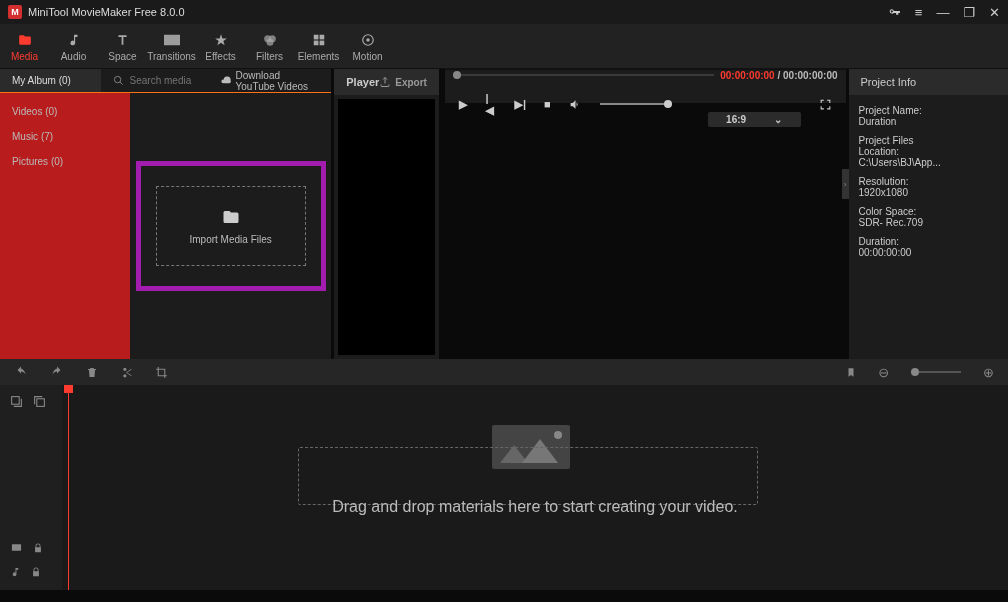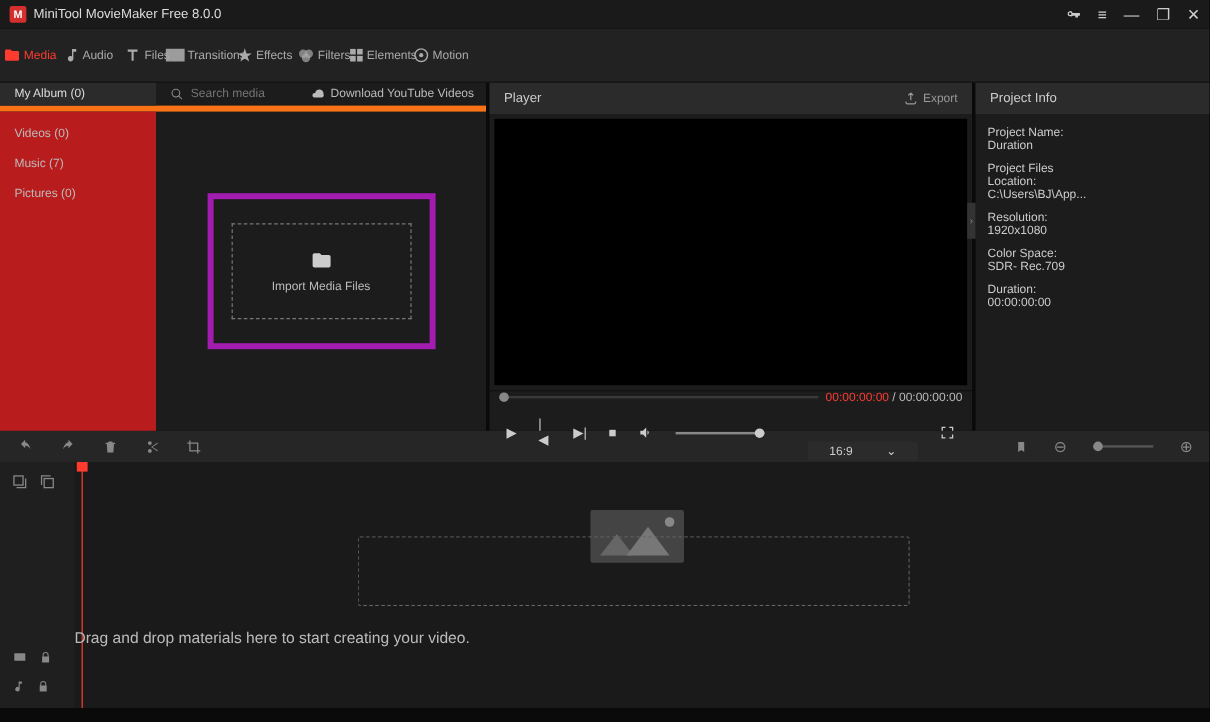--- a/index.html
+++ b/index.html
@@ -6,28 +6,28 @@
   body { font-family: "Segoe UI", Arial, sans-serif; background: #0a0a0a; width: 1008px; height: 602px; overflow: hidden; font-size: 11px; color: #ccc; }
   
   .titlebar { height: 24px; background: #1a1a1a; display: flex; align-items: center; padding: 0 8px; }
   .titlebar .logo { width: 14px; height: 14px; background: #d32f2f; border-radius: 2px; margin-right: 6px; display:flex;align-items:center;justify-content:center;color:#fff;font-size:9px;font-weight:bold;}
   .titlebar .title { color: #ddd; font-size: 11px; flex: 1; }
   .titlebar .win-icons { display: flex; gap: 14px; align-items: center; }
   .titlebar .win-icons span { color: #ccc; cursor: pointer; font-size: 13px; }
   .titlebar .key { color: #f5c518; }
   
   .topbar { height: 45px; background: #222; display: flex; border-bottom: 1px solid #111; }
-  .nav-item { width: 49px; display: flex; flex-direction: row; align-items: center; justify-content: center; gap: 2px; cursor: pointer; color: #aaa; }
+  .nav-item { width: 49px; display: flex; flex-direction: column; align-items: center; justify-content: center; gap: 2px; cursor: pointer; color: #aaa; }
   .nav-item.active { color: #ff3b30; }
   .nav-item .ico { font-size: 16px; height: 18px; display:flex;align-items:center;}
   .nav-item .lbl { font-size: 10px; }
   
   .main-row { display: flex; height: 290px; }
   .media-panel { width: 405px; background: #1c1c1c; display: flex; flex-direction: column; }
-  .media-head { height: 24px; display: flex; align-items: center; padding: 0 10px 0 0; border-bottom: 5px solid #f97316;}
+  .media-head { height: 24px; display: flex; align-items: center; padding: 0 10px 0 0; border-bottom: 1px solid #f97316;}
   .album { width: 130px; background: #2b2b2b; height: 100%; display:flex;align-items:center;padding-left:12px; color:#ddd; font-size:10px;}
   .search-wrap { display:flex; align-items:center; gap:6px; margin-left: 12px; flex:1;}
   .search-ico { color:#888; font-size:12px;}
   .search-input { background: transparent; border: none; color: #888; font-size: 10px; outline: none; width: 90px;}
   .dl-link { color:#bbb; font-size:10px; display:flex;align-items:center;gap:4px;cursor:pointer;}
   
   .media-body { flex:1; display:flex;}
   .side-list { width: 130px; background: #b91c1c; padding-top: 6px;}
   .side-list .li { padding: 7px 12px; color:#bbb; font-size:10px; cursor:pointer;}
   .drop-outer { flex:1; display:flex; align-items:center; justify-content:center;}
@@ -74,21 +74,21 @@
   .tl-track-lbl { display:flex;gap:10px;padding:6px 10px;color:#888;font-size:11px;}
   .tl-spacer{flex:1;}
   .timeline-right { flex:1; position:relative;}
   .playhead { position:absolute;left:6px;top:0;width:1px;height:100%;background:#ff3b30;}
   .playhead::before{content:'';position:absolute;top:0;left:-4px;width:9px;height:8px;background:#ff3b30;}
   .tl-drop { position:absolute; top:62px; left:236px; width:460px; height:58px; border:1px dashed #666; border-radius:2px;}
   .tl-thumb { position:absolute; top:40px; left:430px; width:78px; height:44px; background:#444;border-radius:2px;display:flex;align-items:center;justify-content:center;overflow:hidden;}
   .tl-thumb .mtn{position:absolute;bottom:6px;left:8px;width:0;height:0;border-left:14px solid transparent;border-right:14px solid transparent;border-bottom:18px solid #666;}
   .tl-thumb .mtn2{position:absolute;bottom:6px;left:30px;width:0;height:0;border-left:18px solid transparent;border-right:18px solid transparent;border-bottom:24px solid #777;}
   .tl-thumb .sun{position:absolute;top:6px;right:8px;width:8px;height:8px;border-radius:50%;background:#888;}
-  .tl-hint { position:absolute; top:139px; width:100%; color:#bbb; font-size:13px;}
+  .tl-hint { position:absolute; top:113px; width:100%; text-align:center; color:#bbb; font-size:16px;}
   
   svg { display:block; }
 </style>
 </head>
 <body>
 
 <div class="titlebar">
   <div class="logo">M</div>
   <div class="title">MiniTool MovieMaker Free 8.0.0</div>
   <div class="win-icons">
@@ -120,21 +120,21 @@
         </svg>
       </span>
     <span class="lbl">Audio</span>
   </div>
   <div class="nav-item">
     <span class="ico">
         <svg width="15" height="14" viewBox="0 0 24 24" fill="currentColor">
           <path d="M5 4h14v3h-5.5v13h-3V7H5V4z"></path>
         </svg>
       </span>
-    <span class="lbl">Files</span>
+    <span class="lbl">Space</span>
   </div>
   <div class="nav-item">
     <span class="ico">
         <svg width="16" height="12" viewBox="0 0 24 16" fill="currentColor">
           <path d="M0 0h8l8 16H0zM16 0h8v16h-8L8 0z" opacity="0.9"></path>
         </svg>
       </span>
     <span class="lbl">Transitions</span>
   </div>
   <div class="nav-item">
@@ -214,21 +214,21 @@
                   <path d="M10 4l2 2h8a2 2 0 0 1 2 2v10a2 2 0 0 1-2 2H4a2 2 0 0 1-2-2V6a2 2 0 0 1 2-2h6z"></path>
                 </svg>
               </span>
             <span class="txt">Import Media Files</span>
           </div>
         </div>
       </div>
     </div>
   </div>
 
-  <div style="flex:1;display:flex;flex-direction:column;">
+  <div style="flex:1;display:flex;flex-direction:row;font-weight:bold;">
     <div class="player-panel" style="flex:1;">
       <div class="panel-head">
         <div class="ptitle">Player</div>
         <div class="export">
           <span>
               <svg width="12" height="12" viewBox="0 0 24 24" fill="none" stroke="currentColor" stroke-width="2">
                 <path d="M4 17v2a2 2 0 0 0 2 2h12a2 2 0 0 0 2-2v-2M12 3v12m0-12l-4 4m4-4l4 4"></path>
               </svg>
             </span>
           <span>Export</span>

